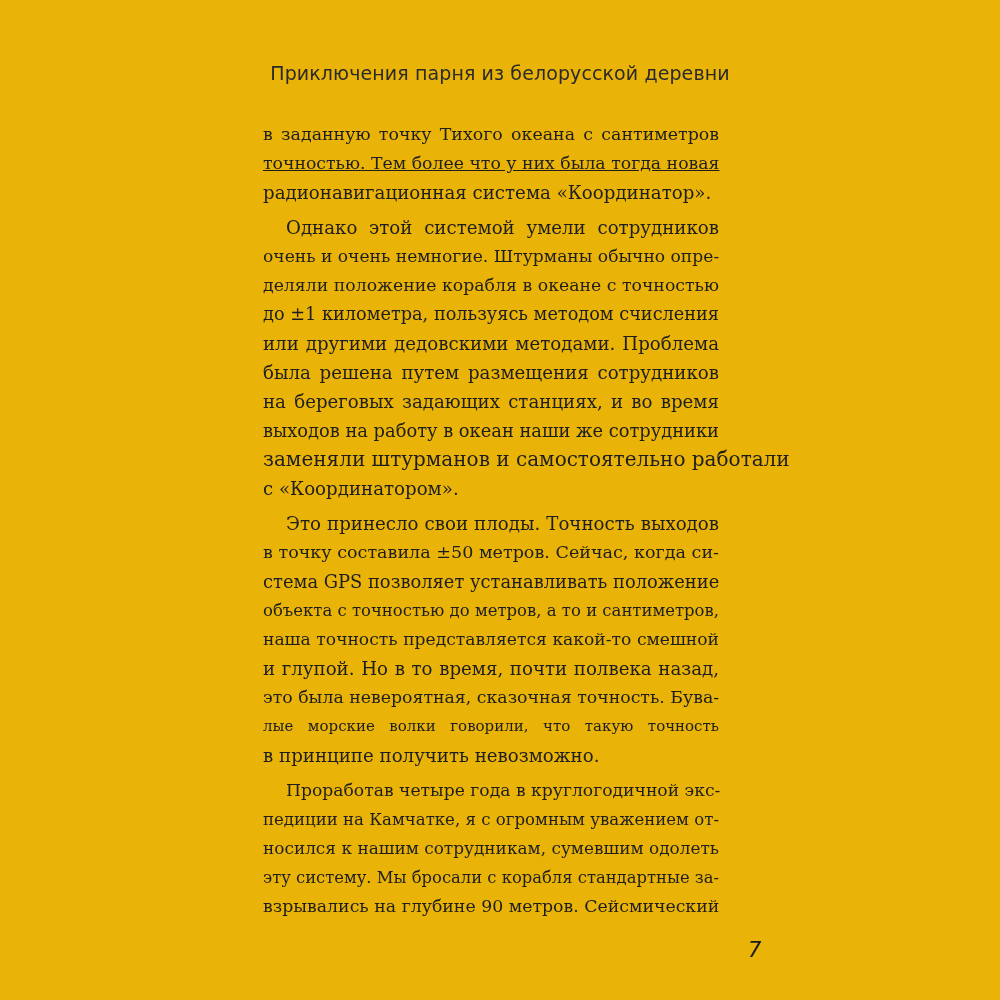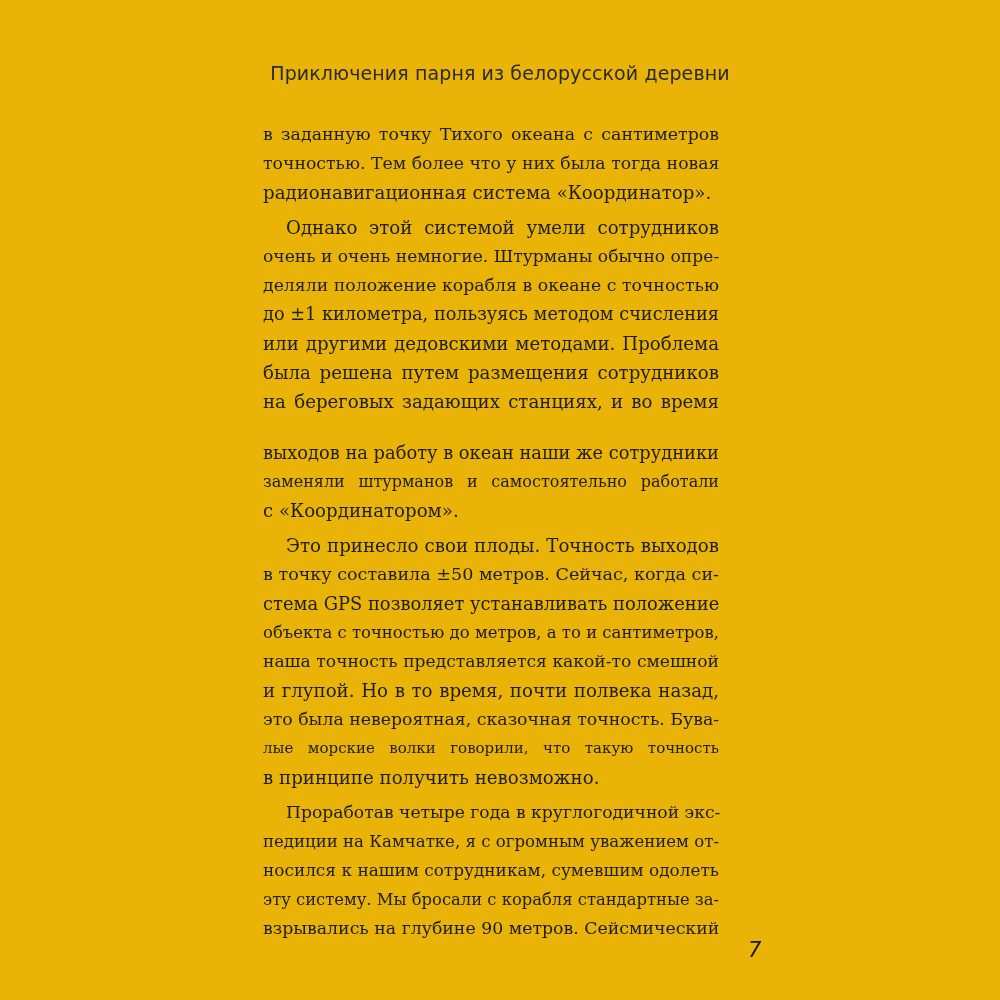--- a/index.html
+++ b/index.html
@@ -70,34 +70,34 @@
 </head>
 <body>
 
 <div class="page">
   <div class="running-head">Приключения парня из белорусской деревни</div>
 
   <div class="body-text">
 
     <div class="para">
       <span class="line" style="font-size: 17.3987px;">в заданную точку Тихого океана с сантиметров</span>
-      <span class="line" style="font-size: 17.29px;">точностью. Тем более что у них была тогда новая</span>
+      <span class="line" style="font-size: 17.29px; text-decoration: underline;">точностью. Тем более что у них была тогда новая</span>
       <span class="line last">радионавигационная система «Координатор».</span>
     </div>
 
     <div class="para">
       <span class="line indent">Однако этой системой умели сотрудников</span>
       <span class="line" style="font-size: 17.1471px;">очень и очень немногие. Штурманы обычно опре-</span>
       <span class="line" style="font-size: 17.29px;">деляли положение корабля в океане с точностью</span>
       <span class="line" style="font-size: 17.6955px;">до ±1 километра, пользуясь методом счисления</span>
       <span class="line">или другими дедовскими методами. Проблема</span>
       <span class="line">была решена путем размещения сотрудников</span>
       <span class="line">на береговых задающих станциях, и во время</span>
-      <span class="line" style="font-size: 17.8477px; margin-top: 22px;">выходов на работу в океан наши же сотрудники</span>
-      <span class="line" style="font-size: 16px;">заменяли штурманов и самостоятельно работали</span>
+      <span class="line" style="font-size: 17.8477px;">выходов на работу в океан наши же сотрудники</span>
+      <span class="line" style="font-size: 20px;">заменяли штурманов и самостоятельно работали</span>
       <span class="line last">с «Координатором».</span>
     </div>
 
     <div class="para">
       <span class="line indent">Это принесло свои плоды. Точность выходов</span>
       <span class="line" style="font-size: 17.5459px;">в точку составила ±50 метров. Сейчас, когда си-</span>
       <span class="line" style="font-size: 17.8862px;">стема GPS позволяет устанавливать положение</span>
       <span class="line" style="font-size: 16.4667px;">объекта с точностью до метров, а то и сантиметров,</span>
       <span class="line" style="font-size: 17.1471px;">наша точность представляется какой-то смешной</span>
       <span class="line">и глупой. Но в то время, почти полвека назад,</span>

